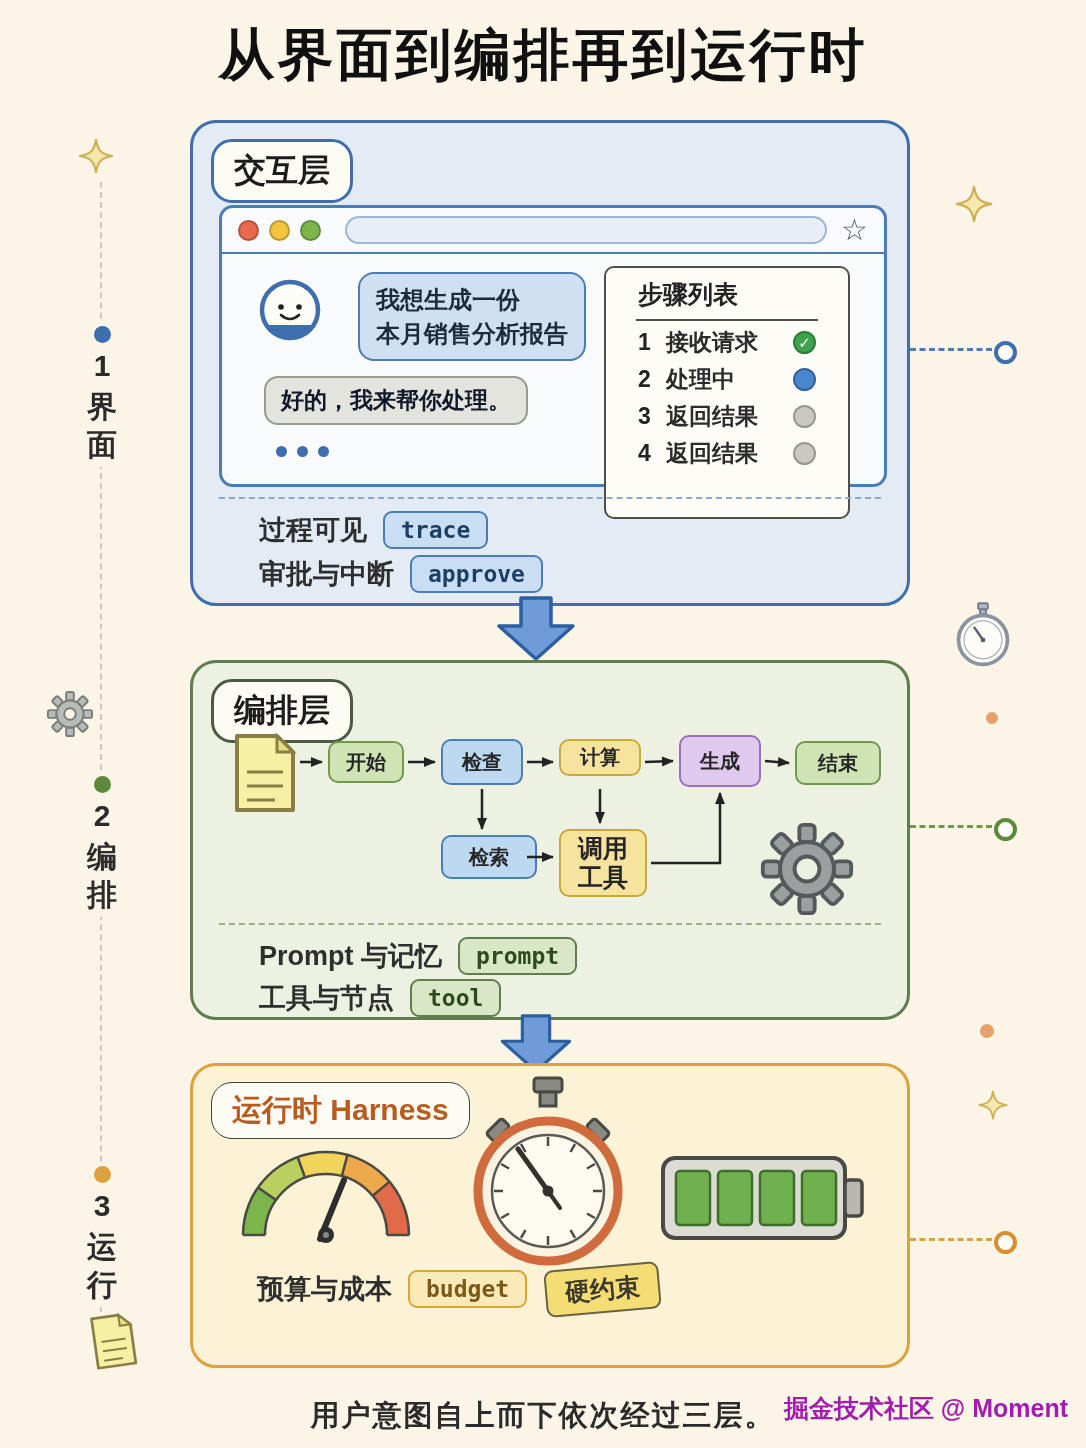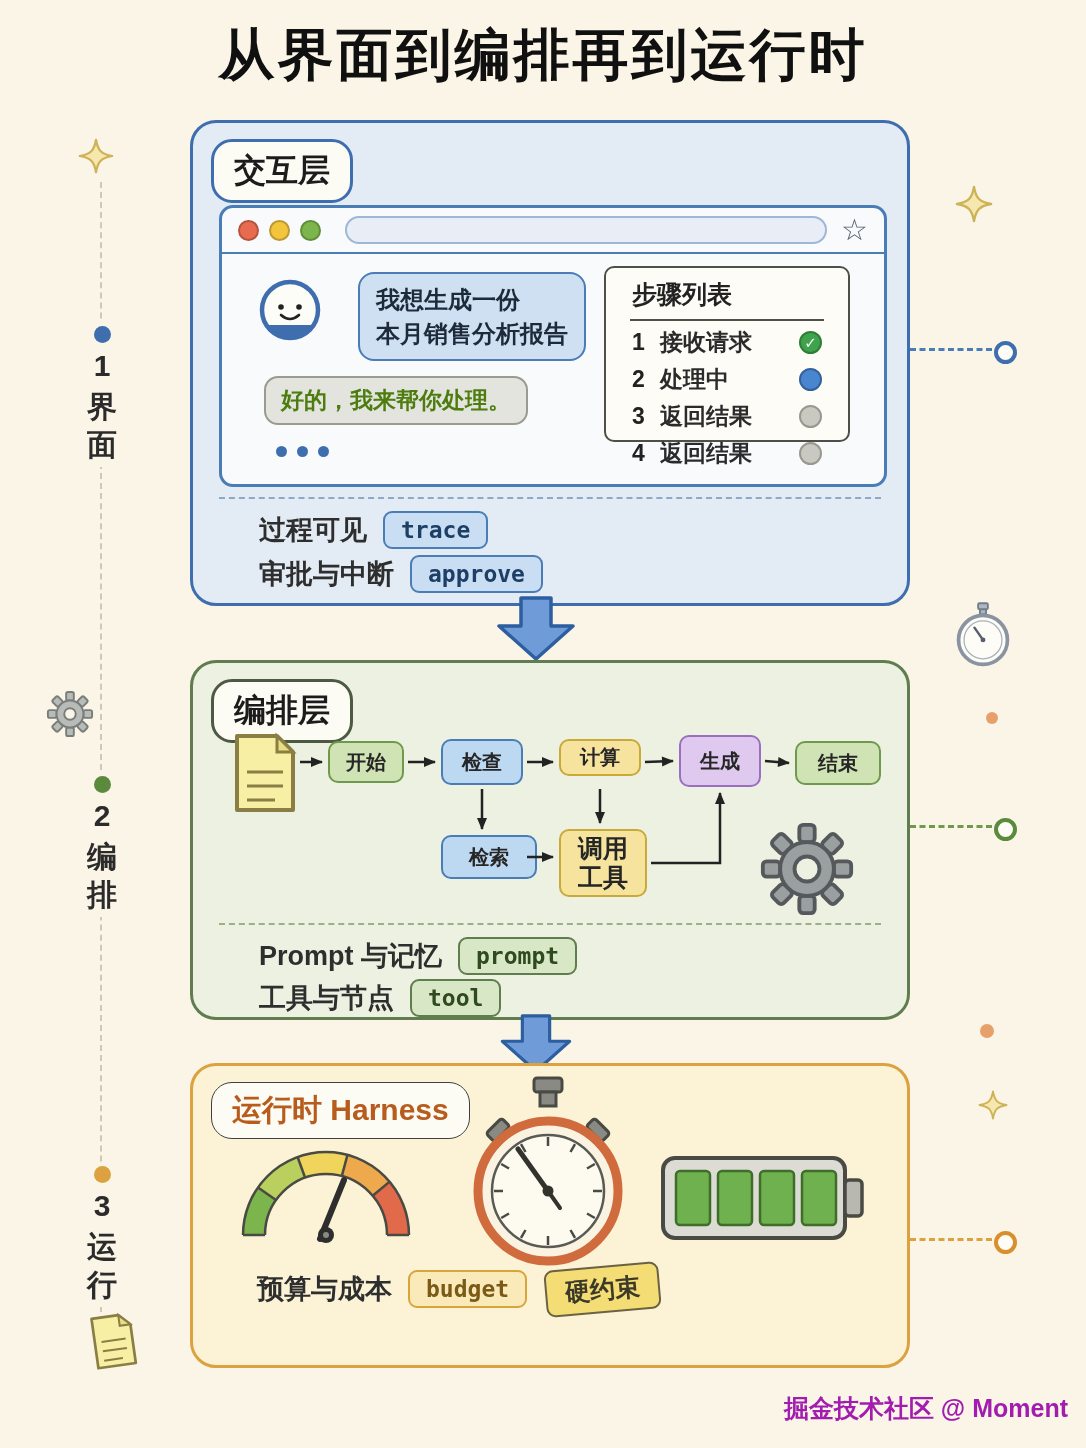--- a/index.html
+++ b/index.html
@@ -26,25 +26,25 @@
     border:3px solid #4a7db5;border-radius:14px;box-sizing:border-box;}
   .bbar{height:46px;border-bottom:2.5px solid #4a7db5;display:flex;align-items:center;padding:0 16px;box-sizing:border-box;}
   .tl{width:21px;height:21px;border-radius:50%;margin-right:10px;border:2px solid rgba(0,0,0,.22);box-sizing:border-box;}
   .tl.red{background:#e96b4f;} .tl.yel{background:#f2c53d;} .tl.grn{background:#7cb54b;}
   .urlbar{flex:1;height:24px;margin:0 14px;background:#e9eef6;border:2px solid #9db7d6;border-radius:14px;}
   .bstar{font-size:30px;color:#55606e;line-height:1;}
   .bcontent{position:relative;height:231px;}
   .bubble-user{position:absolute;left:136px;top:18px;background:#cfe0f3;border:2.5px solid #4a7db5;
     border-radius:16px;padding:9px 16px;font-size:24px;line-height:1.4;white-space:pre-line;color:#1c2a3a;font-weight:600;}
   .bubble-bot{position:absolute;left:42px;top:122px;background:#e4e4de;border:2.5px solid #9a9a90;
-    border-radius:14px;padding:7px 15px;font-size:23px;color:#4d7c0f;font-weight:600;}
+    border-radius:14px;padding:7px 15px;font-size:23px;color:#0f172a;font-weight:600;}
   .typing{position:absolute;left:54px;top:192px;display:flex;gap:10px;}
   .typing i{width:11px;height:11px;border-radius:50%;background:#3f6eae;display:block;}
-  .steps{position:absolute;left:382px;top:12px;width:246px;height:176px;background:#fdfcf6;
-    border:2.5px solid #4f4f49;border-radius:10px;box-sizing:border-box;padding:8px 24px;}
+  .steps{position:absolute;left:382px;top:12px;width:246px;height:253px;background:#fdfcf6;
+    border:2.5px solid #4f4f49;border-radius:10px;box-sizing:border-box;padding:8px 30px;}
   .steps-title{font-size:25px;font-weight:800;padding:2px 2px 8px;border-bottom:2.5px solid #4f4f49;color:#222;}
   .srow{display:flex;align-items:center;gap:10px;padding:6px 2px 0;font-size:23px;height:31px;}
   .srow .num{width:18px;font-weight:700;}
   .srow .slabel{flex:1;font-weight:600;color:#2b2b2b;}
   .scircle{width:23px;height:23px;border-radius:50%;display:grid;place-items:center;
     font-size:15px;color:#fff;font-weight:800;box-sizing:border-box;}
   .scircle.done{background:#3fa34d;border:2px solid #2e7d38;}
   .scircle.active{background:#4a86d0;border:2px solid #33619c;}
   .scircle.pending{background:#c9c9c2;border:2px solid #98988f;}
   .divider{position:absolute;left:26px;right:26px;border-top:2.5px dashed #8fa8c6;}
@@ -373,15 +373,16 @@
       <rect x="143" y="27" width="34" height="54" rx="4" fill="#6fb14e" stroke="#3f6e2a" stroke-width="2.5"></rect>
     </svg>
 
     <div class="feat" style="left:64px;top:204px">
       <span>预算与成本</span>
       <span class="chip yellow">budget</span>
     </div>
     <div class="chip hard abs" style="left:352px;top:200px">硬约束</div>
   </div>
 
+  <div class="footer">用户意图自上而下依次经过三层。</div>
   <div class="credit">掘金技术社区 @ Moment</div>
 
 </div>
 
 </body></html>

